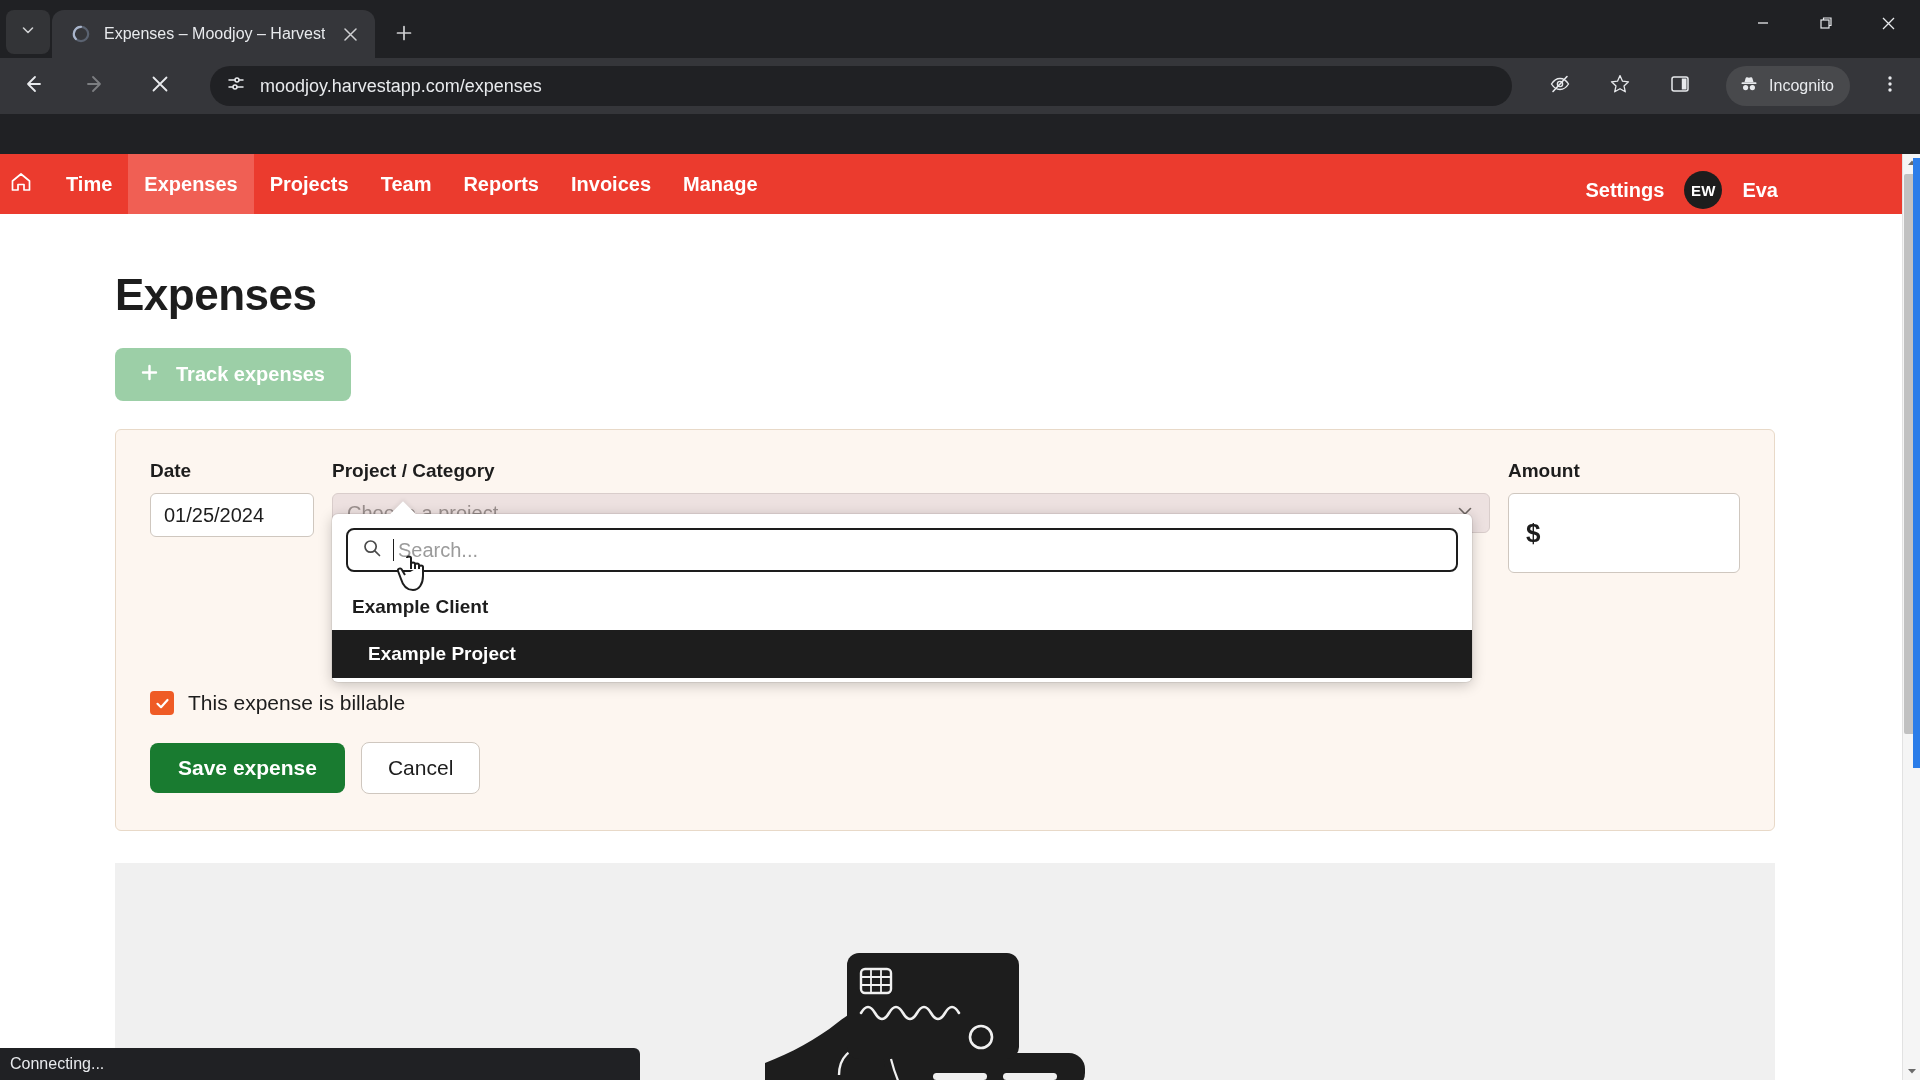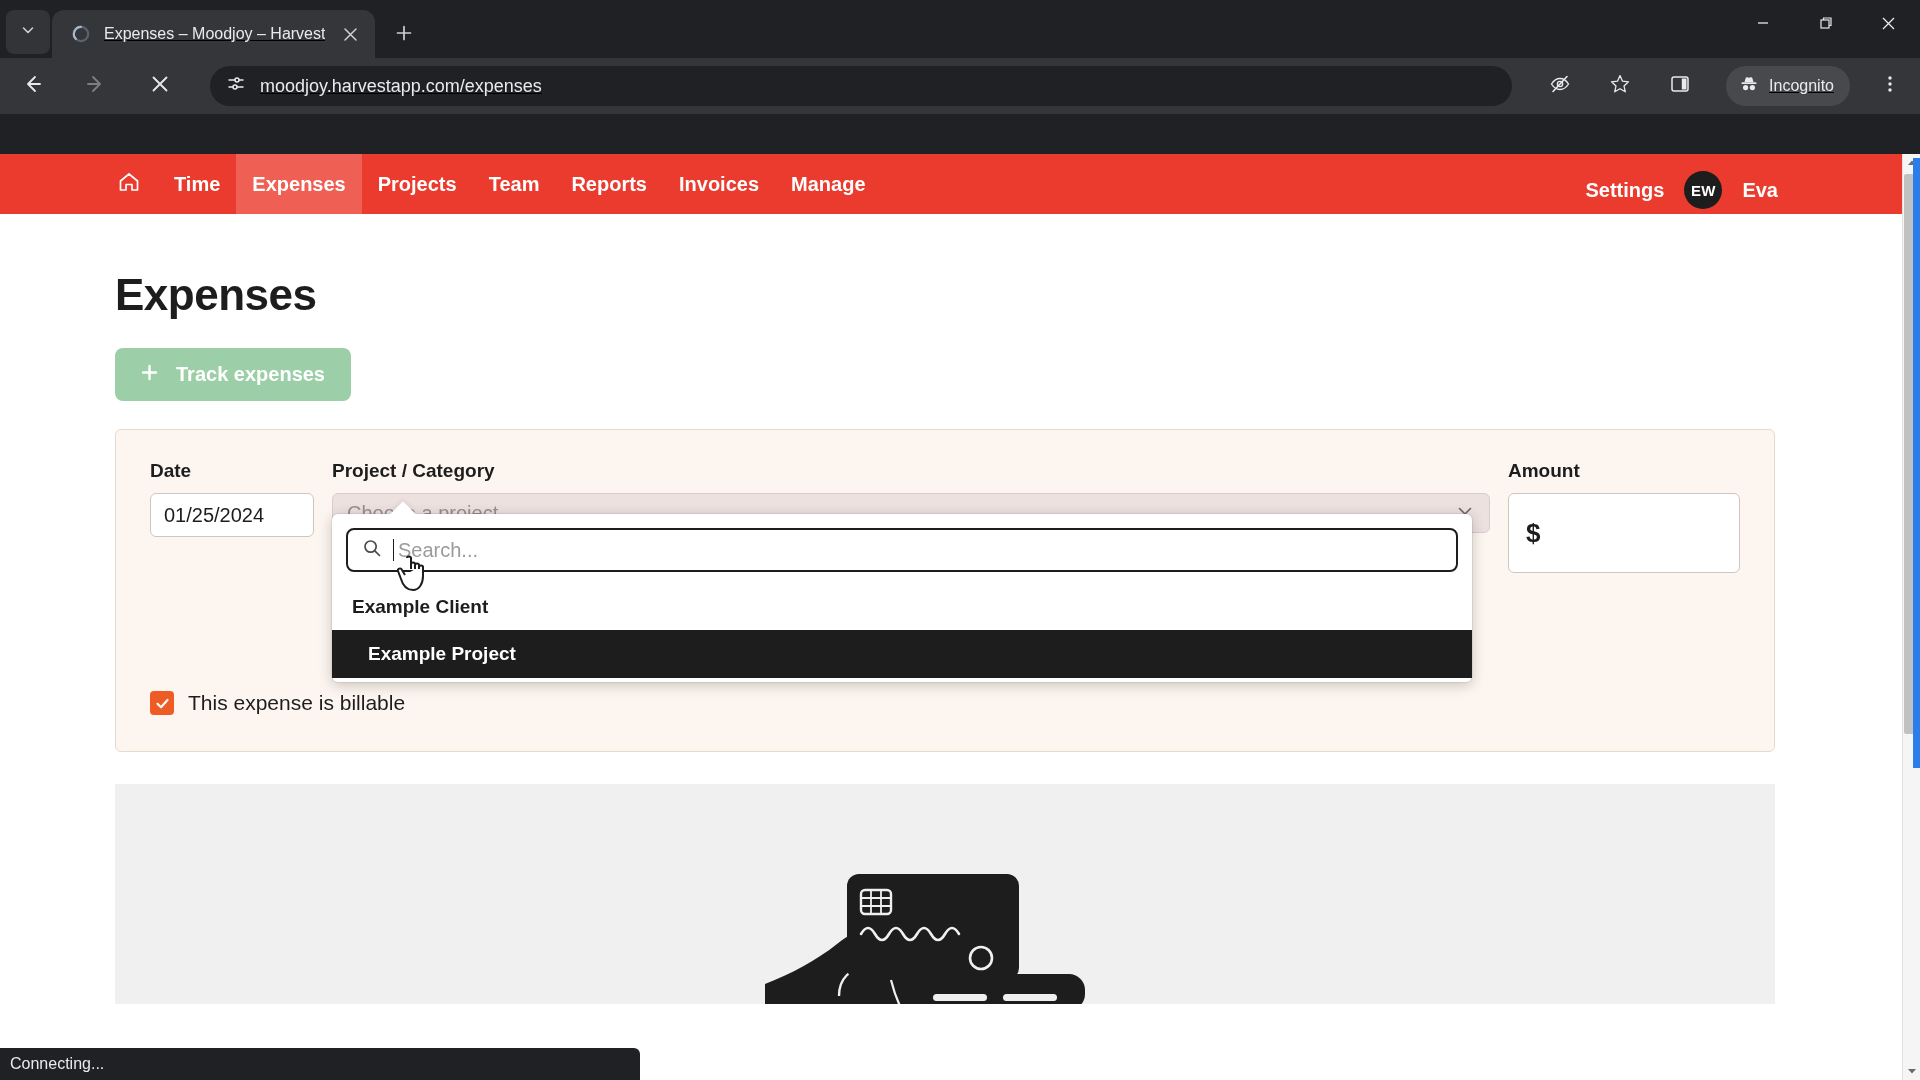--- a/index.html
+++ b/index.html
@@ -4,21 +4,21 @@
 <style>
   * { box-sizing: border-box; margin: 0; padding: 0; }
   html, body {
     width: 1920px; height: 1080px;
     font-family: "Liberation Sans", sans-serif;
     overflow: hidden;
     background: #202124;
   }
 
   
-  #browser { width: 1920px; height: 1080px; position: relative; text-decoration: underline; }
+  #browser { width: 1920px; height: 1080px; position: relative; }
 
   .tabstrip {
     height: 58px; background: #202124;
     display: flex; align-items: flex-end; padding-left: 6px; position: relative;
   }
   .tab-search-btn {
     width: 44px; height: 44px; margin-bottom: 4px; margin-right: 2px;
     border-radius: 8px; background: #333437;
     display: flex; align-items: center; justify-content: center;
     color: #cfd0d2;
@@ -89,21 +89,21 @@
 
   
   .viewport {
     position: absolute; left: 0; top: 154px; width: 1920px; height: 926px;
     background: #ffffff; overflow: hidden;
   }
   .page { width: 1902px; height: 926px; position: relative; background: #fff; }
 
   .harvest-nav {
     height: 60px; background: #eb3b2e; display: flex; align-items: center;
-    padding-left: 108px; position: relative;
+    position: relative;
   }
   .hn-home { width: 42px; display: flex; align-items: center; justify-content: center; margin-right: 8px;}
   .hn-link {
     color: #fff; font-size: 20px; font-weight: bold; padding: 18px 16px;
     line-height: 24px; height: 60px; display: flex; align-items: center;
   }
   .hn-link.active { background: #f05f54; }
   .hn-right {
     position: absolute; right: 122px; top: 0; height: 72px;
     display: flex; align-items: center; gap: 18px;
@@ -473,20 +473,24 @@
 
           <div class="billable-row">
             <span class="checkbox">
               <svg width="15" height="15" viewBox="0 0 15 15">
                   <path d="M2.5 7.8 L6 11.2 L12.5 4" stroke="#fff" stroke-width="2.2" fill="none" stroke-linecap="round" stroke-linejoin="round"></path>
                 </svg>
             </span>
             <span class="billable-label">This expense is billable</span>
           </div>
 
+          <div class="btn-row">
+            <button class="btn-save">Save expense</button>
+            <button class="btn-cancel">Cancel</button>
+          </div>
         </div>
 
         
         <div class="empty-panel">
           <span class="illus">
             <svg width="360" height="150" viewBox="0 0 360 150">
               <rect x="60" y="118" width="260" height="36" rx="16" fill="#1d1d1d"></rect>
               <rect x="168" y="138" width="54" height="7" rx="3.5" fill="#f0f0f0"></rect>
               <rect x="238" y="138" width="54" height="7" rx="3.5" fill="#f0f0f0"></rect>
               <path d="M0 128 C26 118 52 104 72 88 C86 77 100 70 112 70 L112 152 L0 152 Z" fill="#1d1d1d"></path>

